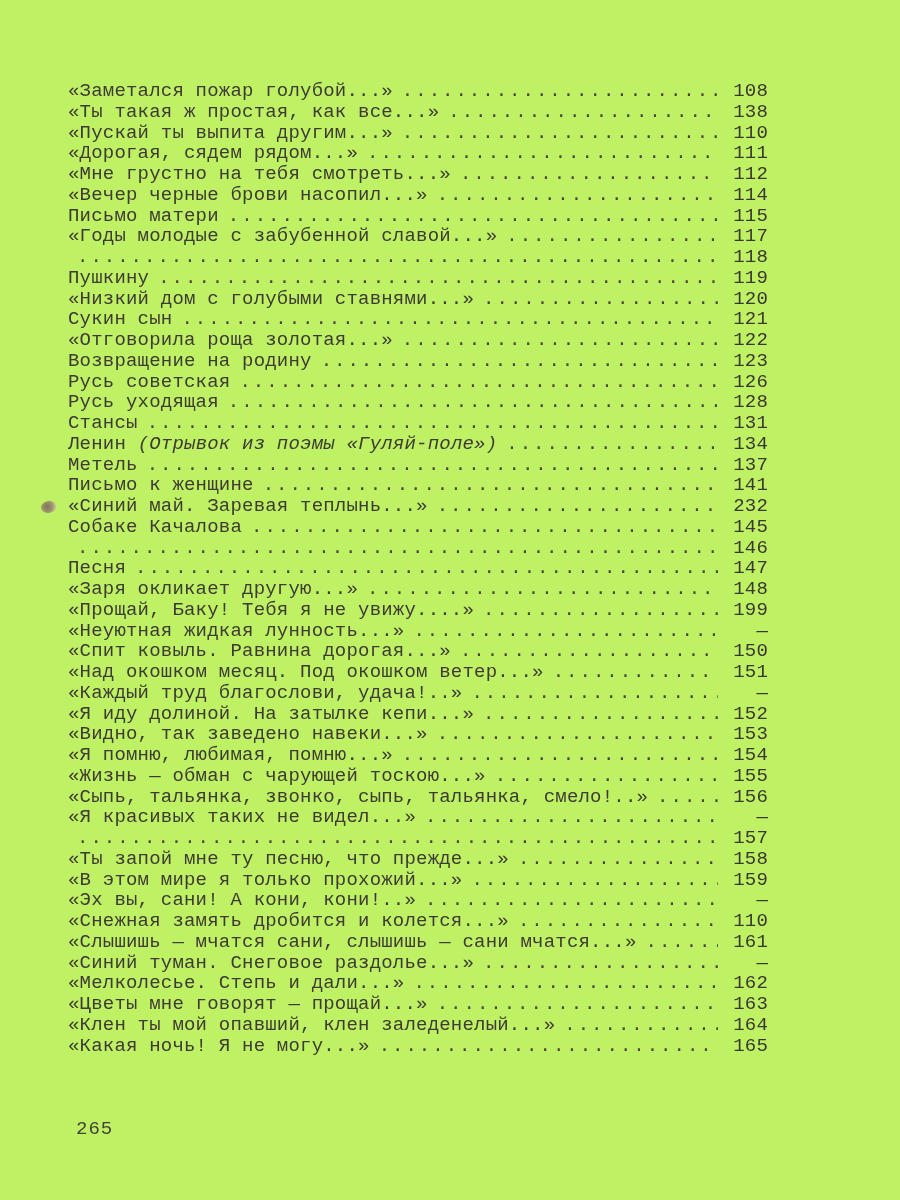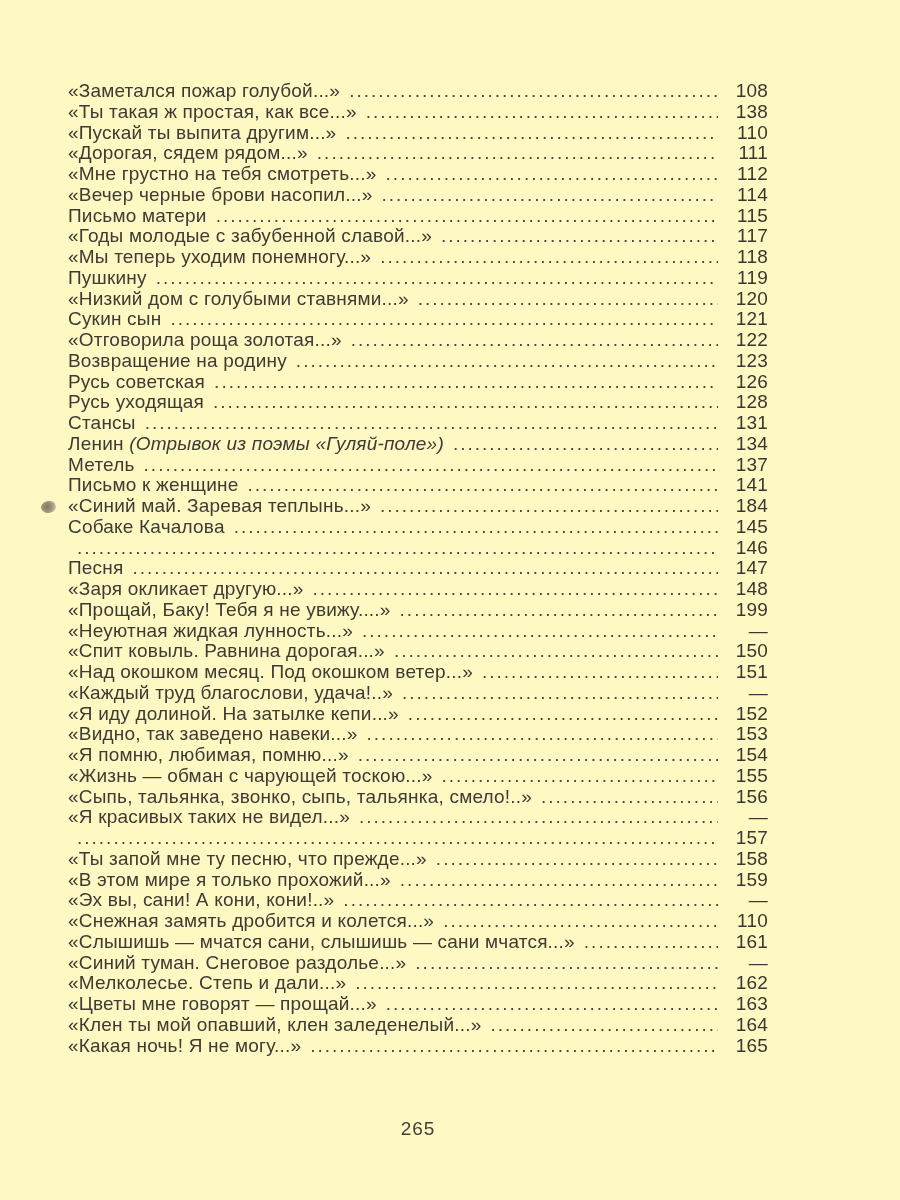--- a/index.html
+++ b/index.html
@@ -8,22 +8,22 @@
     width: 900px;
     height: 1200px;
     background: #fdfdfc;
     overflow: hidden;
   }
   .sheet {
     position: absolute;
     inset: 0;
     width: 900px;
     height: 1200px;
-    background: #fef9c3;
-    font-family: Liberation Sans, sans-serif;
+    background: #bef264;
+    font-family: Liberation Mono, monospace;
     color: #3f3a34;
   }
   .toc {
     position: absolute;
     left: 68px;
     top: 81px;
     width: 700px;
   }
   .toc-row {
     display: flex;
@@ -54,24 +54,23 @@
     letter-spacing: 2px;
   }
   .toc-page {
     flex: 0 0 auto;
     min-width: 48px;
     text-align: right;
     color: #3b362f;
   }
   .footer-page {
     position: absolute;
-    left: 68px;
+    left: 76px;
     top: 1118px;
     width: 700px;
-    text-align: center;
     font-size: 19px;
     letter-spacing: 1px;
     color: #45403a;
   }
   .stain {
     position: absolute;
     left: 41px;
     top: 501px;
     width: 15px;
     height: 12px;
@@ -121,21 +120,20 @@
         <span class="toc-title">Письмо матери</span>
         <span class="toc-leader" aria-hidden="true"></span>
         <span class="toc-page">115</span>
       </div>
       <div class="toc-row">
         <span class="toc-title">«Годы молодые с забубенной славой...»</span>
         <span class="toc-leader" aria-hidden="true"></span>
         <span class="toc-page">117</span>
       </div>
       <div class="toc-row">
-        <span class="toc-title">«Мы теперь уходим понемногу...»</span>
         <span class="toc-leader" aria-hidden="true"></span>
         <span class="toc-page">118</span>
       </div>
       <div class="toc-row">
         <span class="toc-title">Пушкину</span>
         <span class="toc-leader" aria-hidden="true"></span>
         <span class="toc-page">119</span>
       </div>
       <div class="toc-row">
         <span class="toc-title">«Низкий дом с голубыми ставнями...»</span>
@@ -183,21 +181,21 @@
         <span class="toc-page">137</span>
       </div>
       <div class="toc-row">
         <span class="toc-title">Письмо к женщине</span>
         <span class="toc-leader" aria-hidden="true"></span>
         <span class="toc-page">141</span>
       </div>
       <div class="toc-row">
         <span class="toc-title">«Синий май. Заревая теплынь...»</span>
         <span class="toc-leader" aria-hidden="true"></span>
-        <span class="toc-page">184</span>
+        <span class="toc-page">232</span>
       </div>
       <div class="toc-row">
         <span class="toc-title">Собаке Качалова</span>
         <span class="toc-leader" aria-hidden="true"></span>
         <span class="toc-page">145</span>
       </div>
       <div class="toc-row">
         <span class="toc-leader" aria-hidden="true"></span>
         <span class="toc-page">146</span>
       </div>

